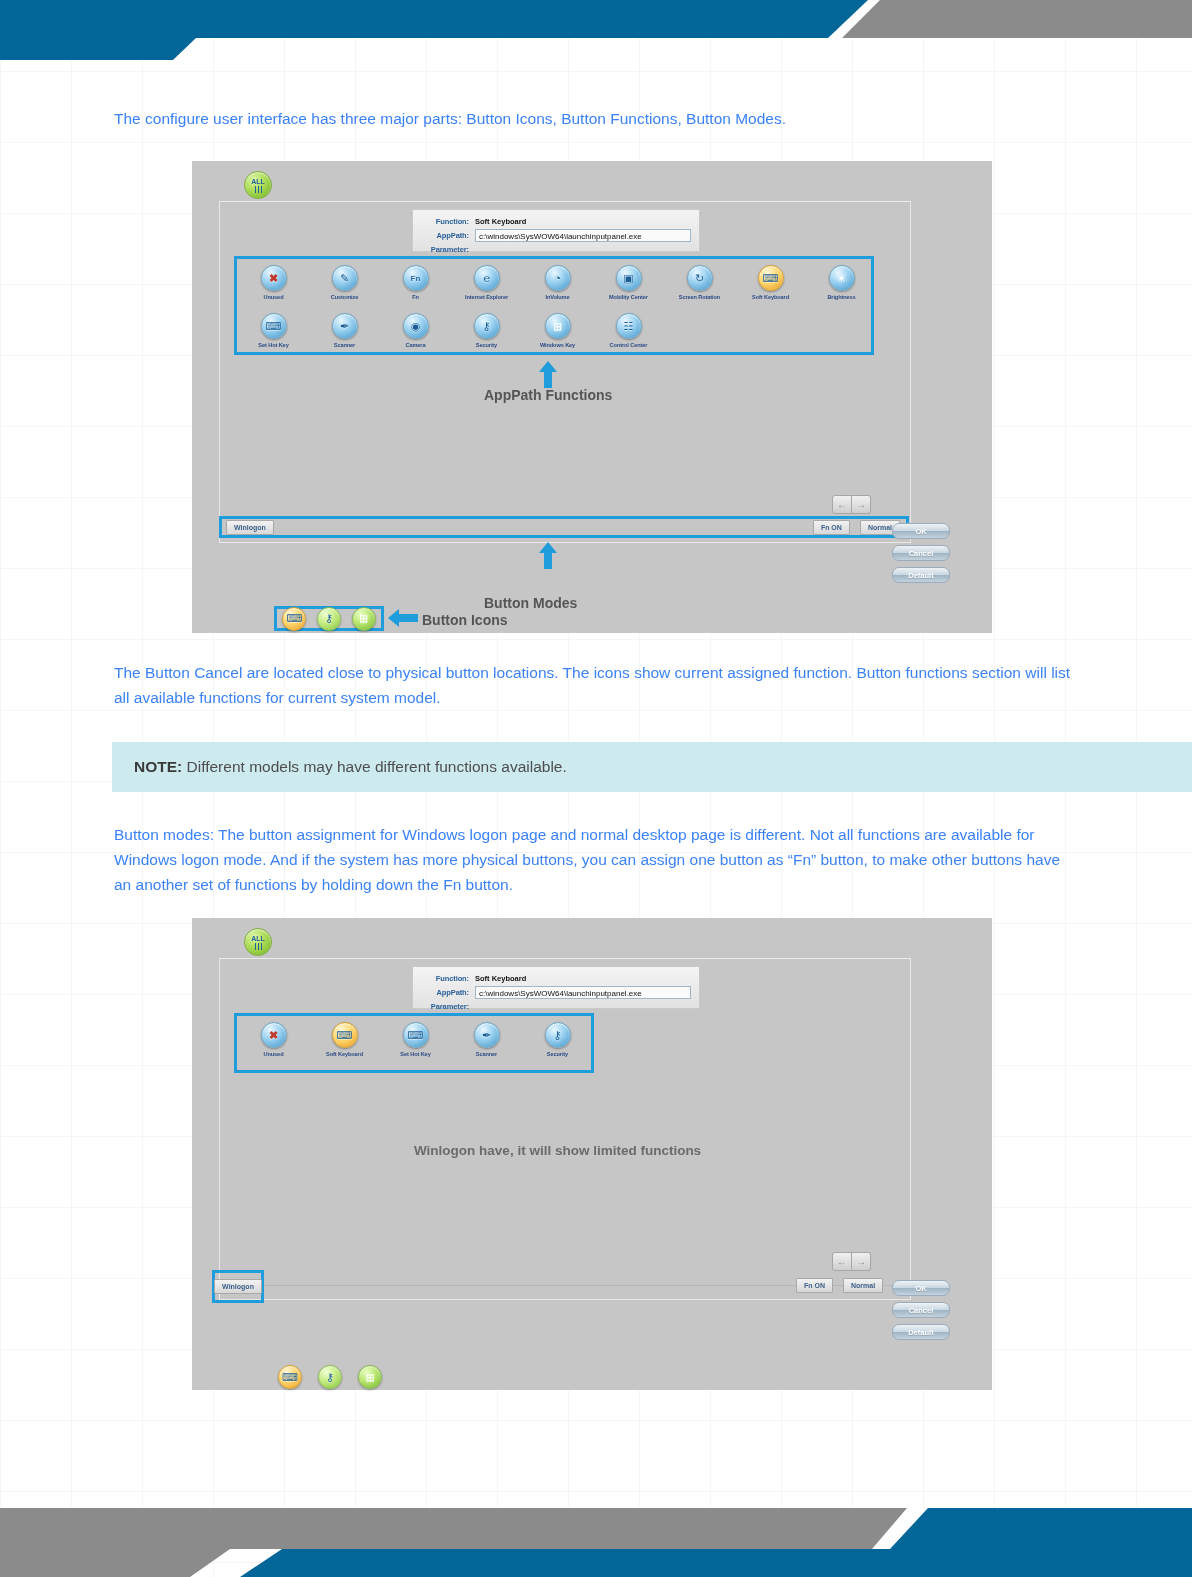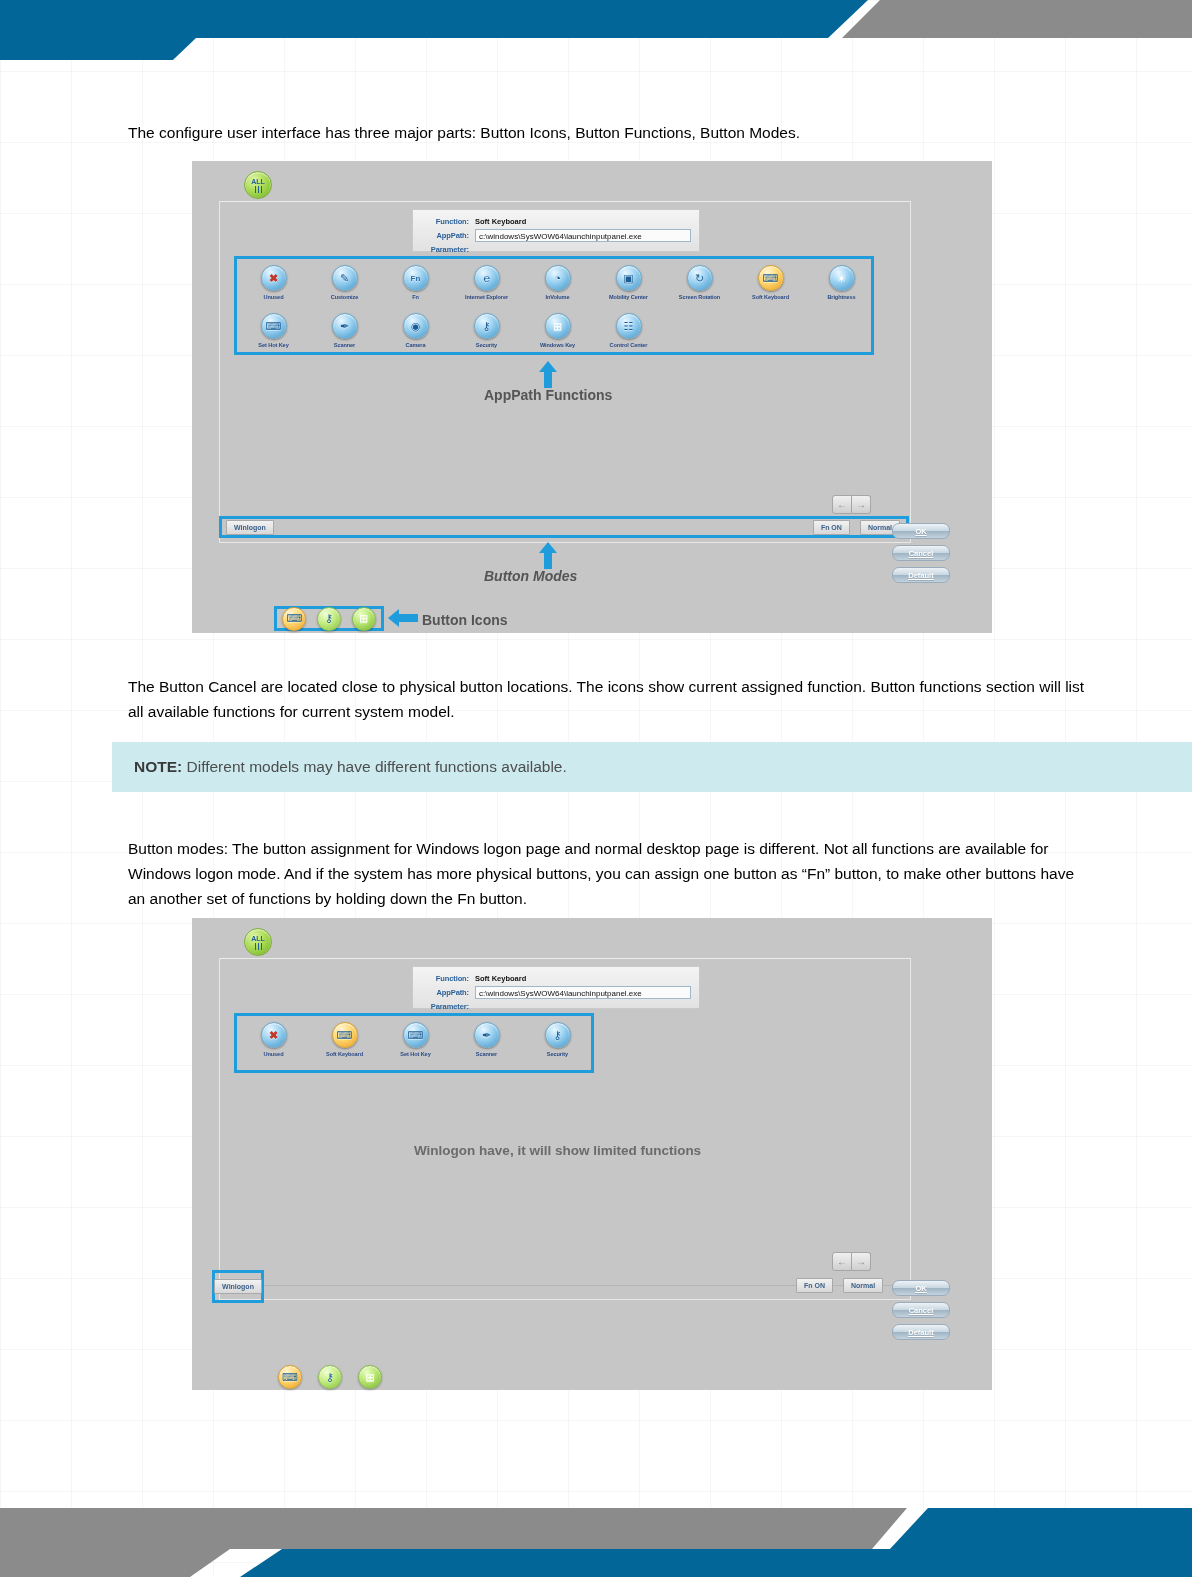--- a/index.html
+++ b/index.html
@@ -36,22 +36,22 @@
   .ftr .gray{
     left:0;bottom:0;width:1192px;height:120px;background:#8b8b8b;
     clip-path:polygon(0 51px, 907px 51px, 872px 92px, 230px 92px, 190px 120px, 0 120px);
   }
   .ftr .blue{
     left:0;bottom:0;width:1192px;height:120px;background:#036699;
     clip-path:polygon(928px 51px, 1192px 51px, 1192px 120px, 240px 120px, 282px 92px, 890px 92px);
   }
   p.body{
     position:absolute;
-    font-size:15.5px;line-height:25px;color:#000000;
-    margin:16px;font-weight:400;
+    font-size:15.5px;line-height:25px;color:#3b82f6;
+    margin:2px;font-weight:400;
   }
   .intro{left:112px;top:104px;width:960px;}
   .para2{left:112px;top:658px;width:960px;}
   .para3{left:112px;top:820px;width:965px;}
 
   .note{
     position:absolute;left:112px;top:742px;width:1108px;height:50px;
     background:#cdeaef;display:flex;align-items:center;
     box-sizing:border-box;padding-left:22px;
     font-size:15.5px;color:#4d4d4d;
@@ -179,21 +179,20 @@
   .navb.r{border-top-left-radius:0;border-bottom-left-radius:0;border-left:none;}
 
   .actionbtns{position:absolute;display:flex;flex-direction:column;gap:6px;}
   .abtn{
     width:56px;height:14px;border-radius:7px;
     background:linear-gradient(180deg,#eef3f6 0%,#c9d7e1 48%,#9fb4c4 52%,#c4d3de 100%);
     border:1px solid #9aacbb;
     font-size:7.5px;font-weight:700;color:#ffffff;
     display:flex;align-items:center;justify-content:center;
     text-shadow:0 1px 0 rgba(0,0,0,.15);
-    text-decoration:underline;
   }
 
   .iconsbox{
     position:absolute;border:3px solid #1f9cdb;box-sizing:border-box;
     display:flex;align-items:center;justify-content:space-around;
   }
   .bigic{
     width:22px;height:22px;border-radius:50%;
     box-shadow:0 1px 2px rgba(0,0,0,.3), inset 0 1px 2px rgba(255,255,255,.8);
     display:flex;align-items:center;justify-content:center;
@@ -359,21 +358,21 @@
   <div class="actionbtns" style="left:700px;top:362px;" id="s1-actions">
       <div class="abtn">OK</div>
       <div class="abtn">Cancel</div>
       <div class="abtn">Default</div>
     </div>
 
   <div class="arrow-up" style="left:347px;top:381px;width:18px;height:28px;">
     <div class="head"></div>
       <div class="stemv"></div>
   </div>
-  <div class="callout" style="left:292px;top:407px;font-style:italic;">Button Modes</div>
+  <div class="callout" style="left:292px;top:434px;">Button Modes</div>
 
   <div class="iconsbox" style="left:82px;top:445px;width:110px;height:25px;" id="s1-bicons">
       <div class="bigic ic orange">
         <span class="glyph" style="color: rgb(27, 92, 148);">⌨</span>
       </div>
       <div class="bigic ic greenlt">
         <span class="glyph" style="color: rgb(27, 92, 148);">⚷</span>
       </div>
       <div class="bigic ic green">
         <span class="glyph" style="color: rgb(255, 255, 255);">⊞</span>

